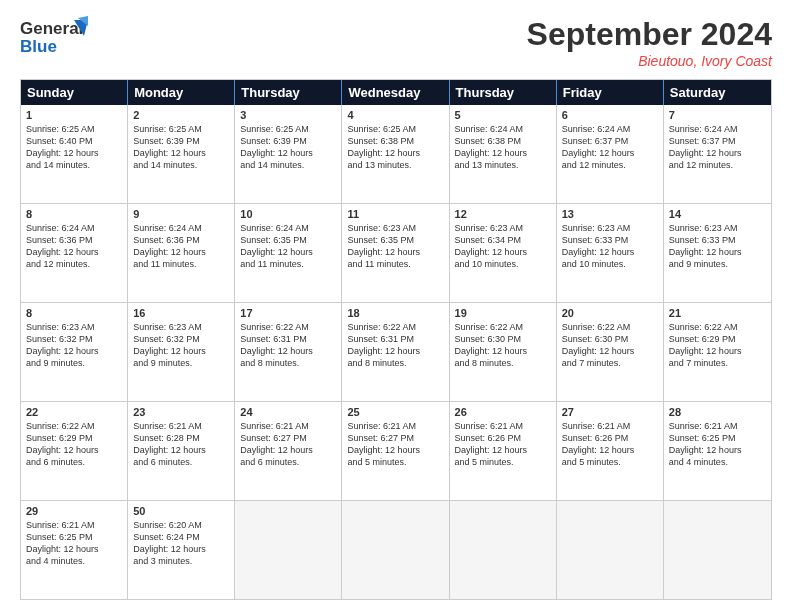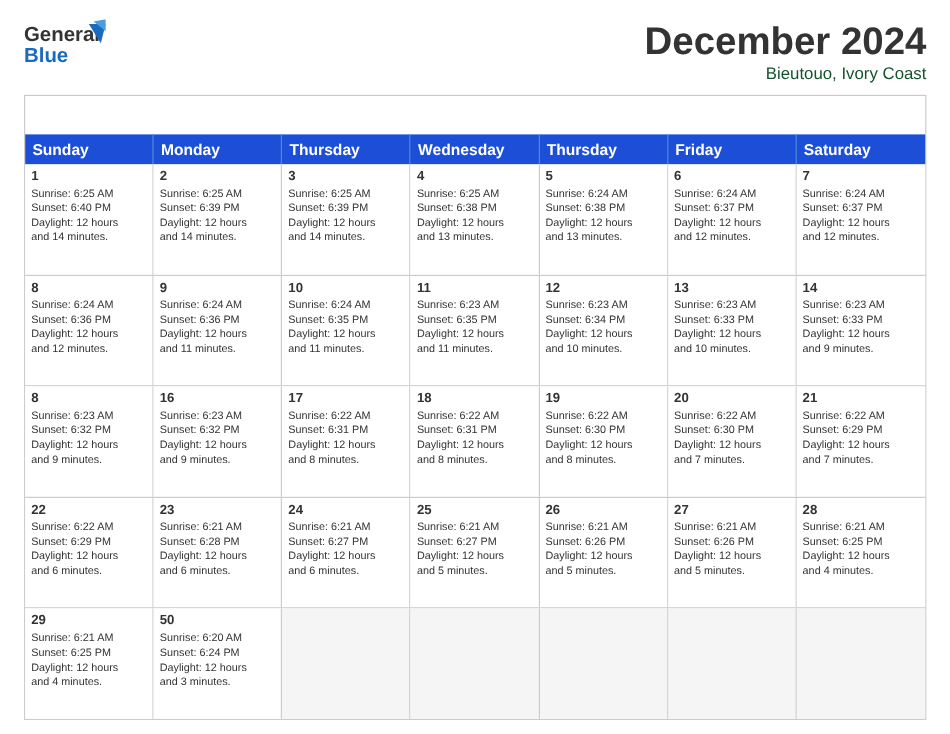--- a/index.html
+++ b/index.html
@@ -31,33 +31,33 @@
     .title-block {
       text-align: right;
     }
     .month-title {
       font-size: 32px;
       font-weight: bold;
       color: #333;
     }
     .location {
       font-size: 14px;
-      color: #14532d;
+      color: #ef4444;
+      font-style: italic;
     }
     .calendar {
       flex: 1;
       display: flex;
       flex-direction: column;
       border: 1px solid #ccc;
     }
     .cal-header {
       display: grid;
       grid-template-columns: repeat(7, 1fr);
-      background: #1d4ed8;
-      margin-top: 32px;
+      background: #0f172a;
     }
     .cal-header-cell {
       color: #fff;
       font-size: 13px;
       font-weight: bold;
       padding: 5px 6px;
       text-align: left;
       border-right: 1px solid #4a8dd5;
     }
     .cal-header-cell:last-child {
@@ -111,21 +111,21 @@
   <div class="header">
     <div class="logo">
         <svg width="70" height="44" viewBox="0 0 70 44">
           <text x="0" y="18" font-size="17" font-weight="bold" fill="#333" font-family="Arial, sans-serif">General</text>
           <text x="0" y="36" font-size="17" font-weight="bold" fill="#1a6abf" font-family="Arial, sans-serif">Blue</text>
           <polygon points="54,4 68,4 64,20 54,4" fill="#1a6abf"></polygon>
           <polygon points="58,2 68,0 68,10 58,2" fill="#4a9ee0"></polygon>
         </svg>
       </div>
     <div class="title-block">
-      <div class="month-title">December 2024</div>
+      <div class="month-title">September 2024</div>
       <div class="location">Bieutouo, Ivory Coast</div>
     </div>
   </div>
 
   <div class="calendar">
     <div class="cal-header">
     <div class="cal-header-cell">Sunday</div>
         <div class="cal-header-cell">Monday</div>
         <div class="cal-header-cell">Thursday</div>
         <div class="cal-header-cell">Wednesday</div>

